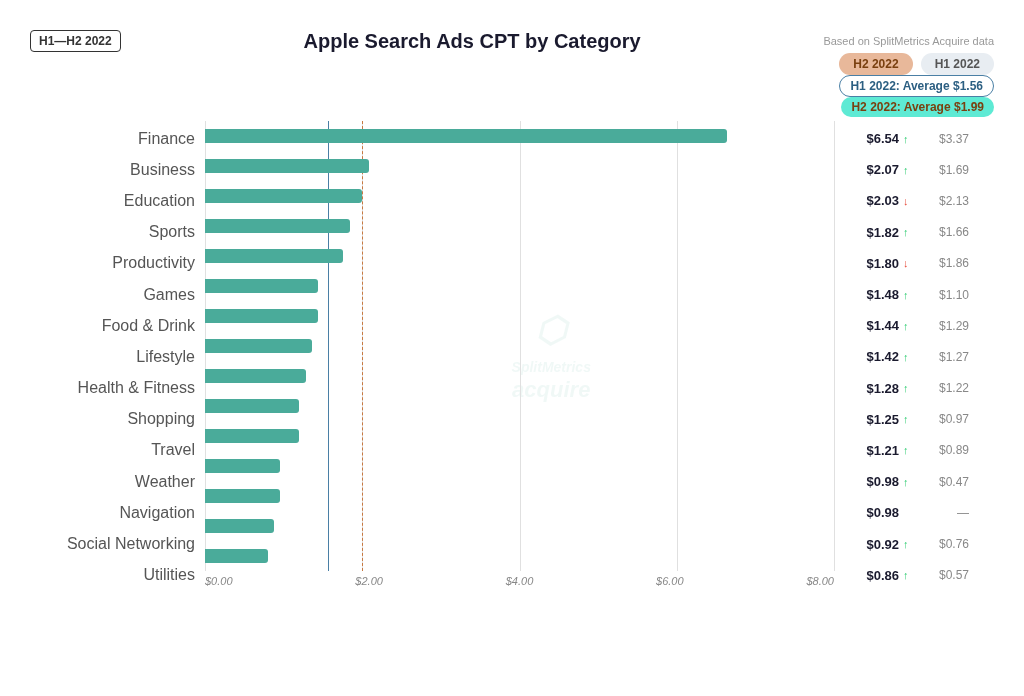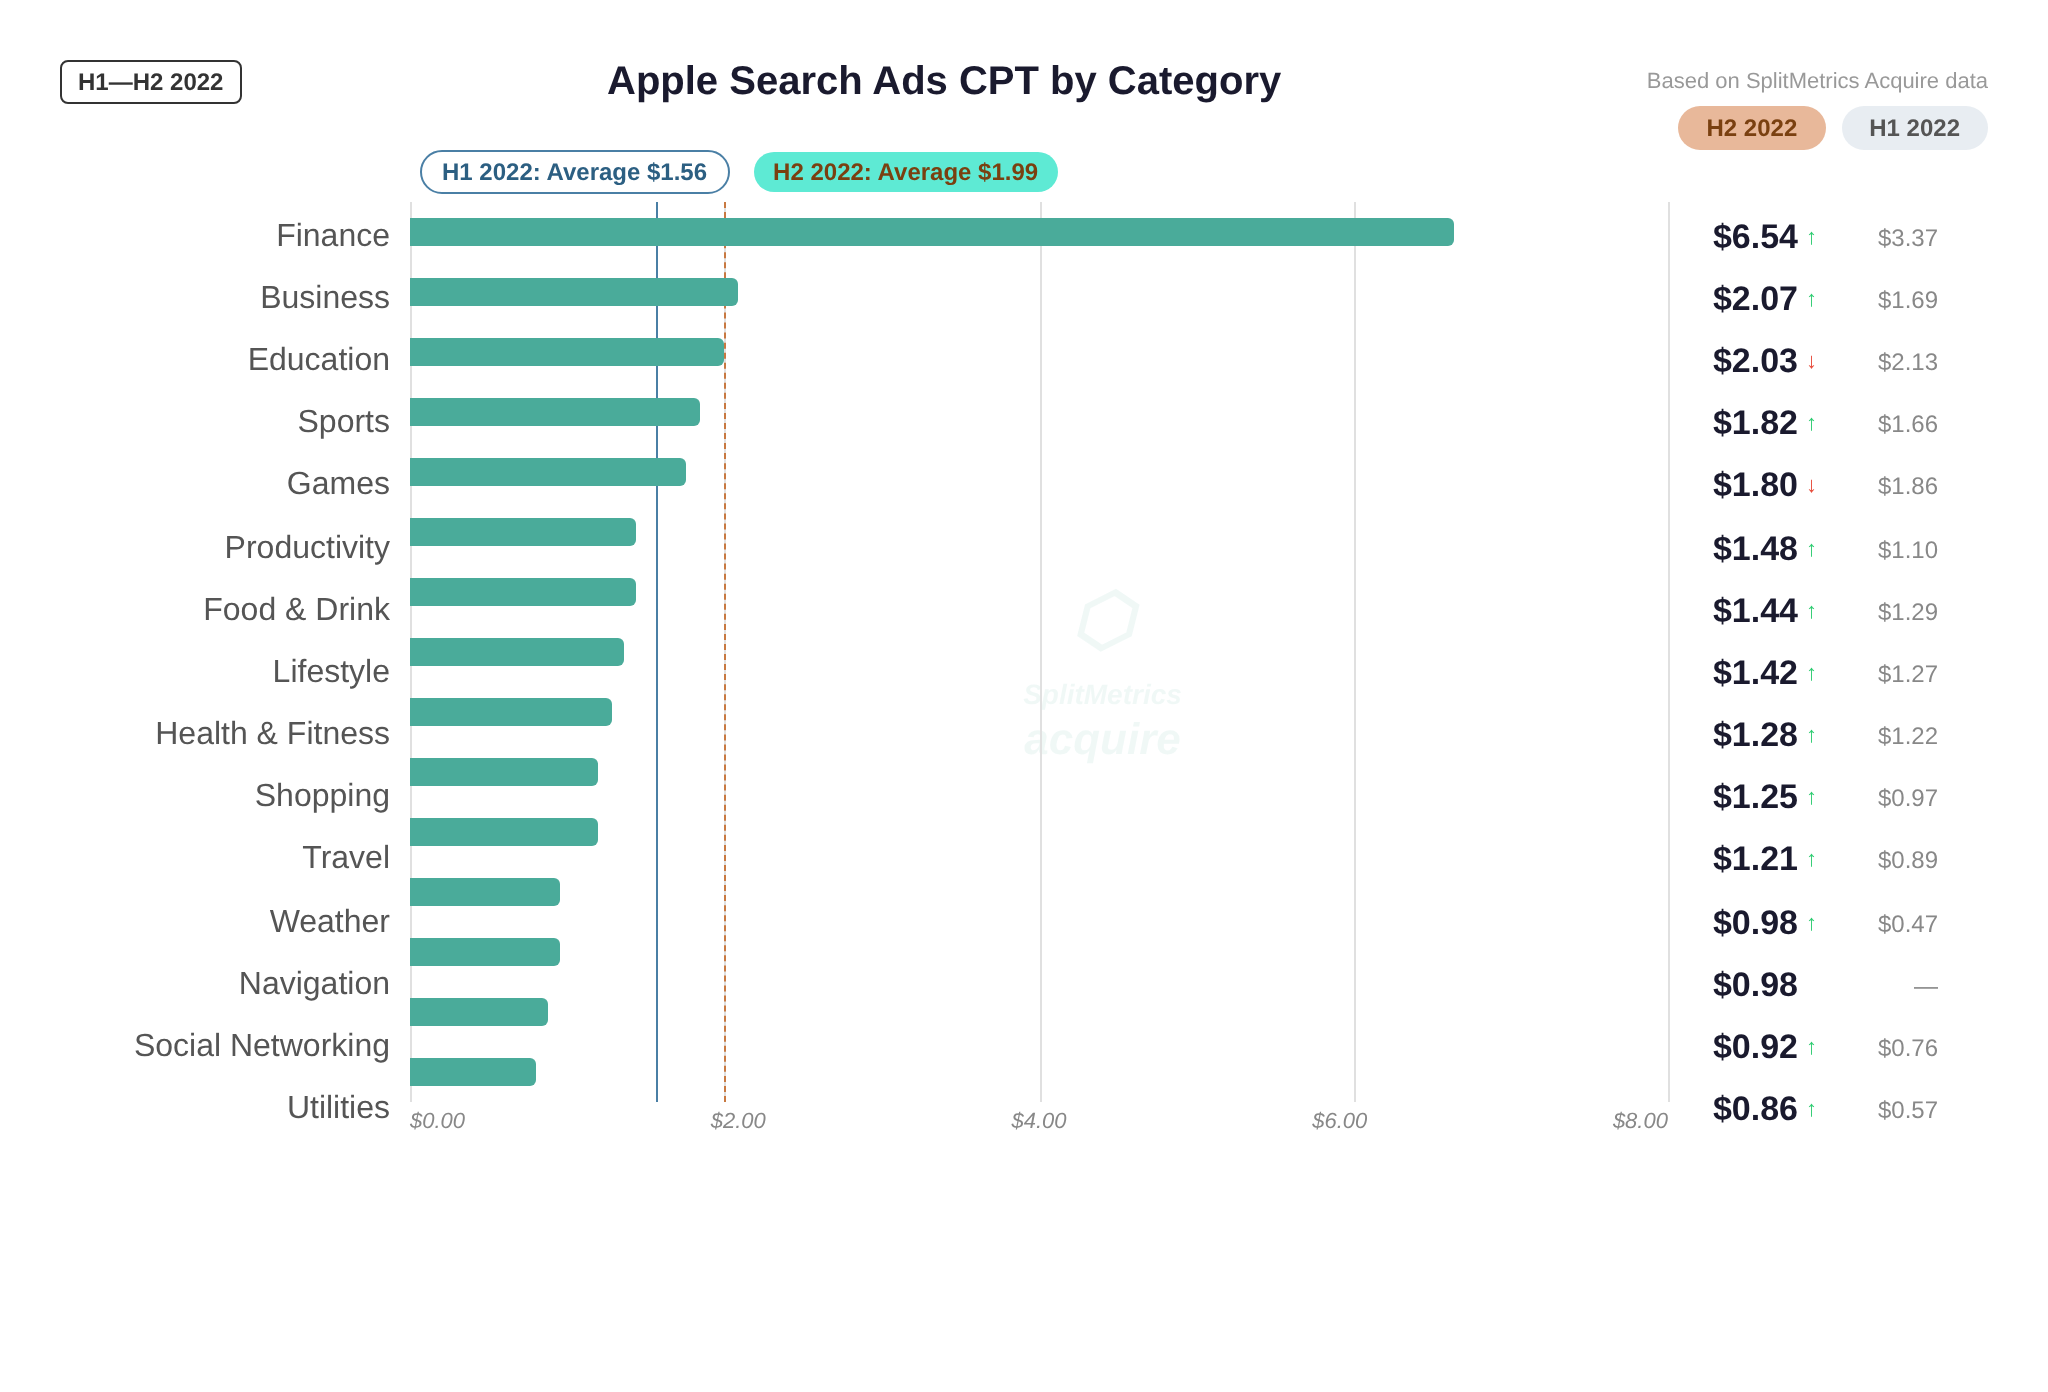--- a/index.html
+++ b/index.html
@@ -41,24 +41,25 @@
       margin: 0 20px;
     }
     .subtitle {
       font-size: 11px;
       color: #999;
       white-space: nowrap;
       margin-top: 5px;
     }
     .averages-row {
       display: flex;
-      align-items: center;
+      flex-direction: column;
+      align-items: flex-end;
       margin-left: 180px;
       margin-bottom: 4px;
-      gap: 12px;
+      gap: 0;
     }
     .avg-badge {
       padding: 3px 10px;
       border-radius: 14px;
       font-size: 12px;
       font-weight: 600;
     }
     .avg-h1 {
       background: #fff;
       border: 1.5px solid #4a7fa5;
@@ -167,21 +168,21 @@
       justify-content: space-around;
       padding-top: 2px;
     }
     .value-row {
       display: flex;
       align-items: center;
       height: 30px;
       gap: 0;
     }
     .val-h2 {
-      font-size: 17px;
+      font-size: 13px;
       font-weight: 700;
       color: #1a1a2e;
       width: 65px;
       text-align: right;
     }
     .arrow {
       font-size: 11px;
       margin: 0 4px;
       width: 12px;
     }
@@ -237,22 +238,22 @@
     <div class="avg-badge avg-h2">H2 2022: Average  $1.99</div>
   </div>
 
   <div class="chart-body">
 
     <div class="y-labels" id="y-labels">
         <div class="y-label">Finance</div>
         <div class="y-label">Business</div>
         <div class="y-label">Education</div>
         <div class="y-label">Sports</div>
+        <div class="y-label">Productivity</div>
         <div class="y-label">Games</div>
-        <div class="y-label">Productivity</div>
         <div class="y-label">Food &amp; Drink</div>
         <div class="y-label">Lifestyle</div>
         <div class="y-label">Health &amp; Fitness</div>
         <div class="y-label">Shopping</div>
         <div class="y-label">Travel</div>
         <div class="y-label">Weather</div>
         <div class="y-label">Navigation</div>
         <div class="y-label">Social Networking</div>
         <div class="y-label">Utilities</div>
       </div>

